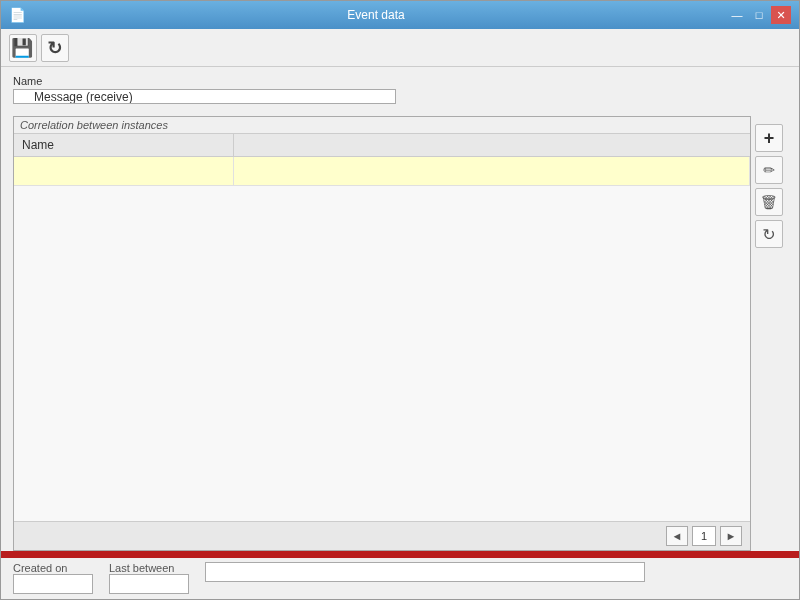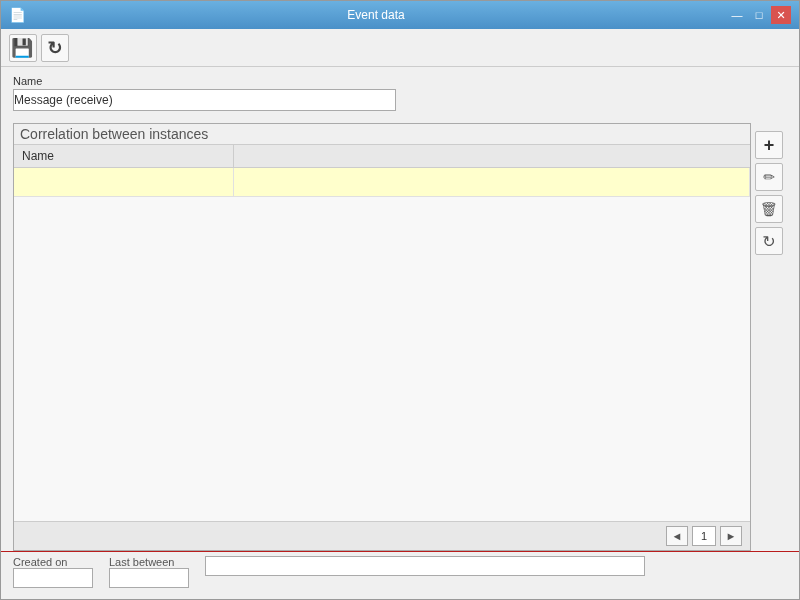--- a/index.html
+++ b/index.html
@@ -100,34 +100,35 @@
       display: flex;
       flex-direction: column;
       flex: 1;
     }
     .form-label {
       font-size: 11px;
       color: #333;
       margin-bottom: 2px;
     }
     .form-input {
-      height: 22px;
+      height: 15px;
       border: 1px solid #aaa;
       background: white;
-      padding: 2px 0;
+      padding: 2px 20px;
       font-size: 12px;
       color: #333;
       outline: none;
     }
     .correlation-legend {
-      font-size: 14px;
+      font-size: 11px;
       color: #555;
       padding: 2px 6px;
       background: #f0f0f0;
       border-bottom: 1px solid #ccc;
+      font-style: italic;
     }
     .table-container {
       flex: 1;
       display: flex;
       flex-direction: column;
       overflow: hidden;
       position: relative;
     }
     .table-header {
       display: flex;
@@ -240,21 +241,21 @@
       display: flex;
       flex-direction: column;
       align-items: center;
       gap: 4px;
       padding: 8px 4px;
     }
 
     .status-bar {
       height: 48px;
       background: #f0f0f0;
-      border-top: 1px solid #b91c1c;
+      border-top: 7px solid #b91c1c;
       padding: 4px 12px;
       display: flex;
       gap: 16px;
       align-items: flex-start;
       flex-shrink: 0;
     }
     .status-group {
       display: flex;
       flex-direction: column;
     }

